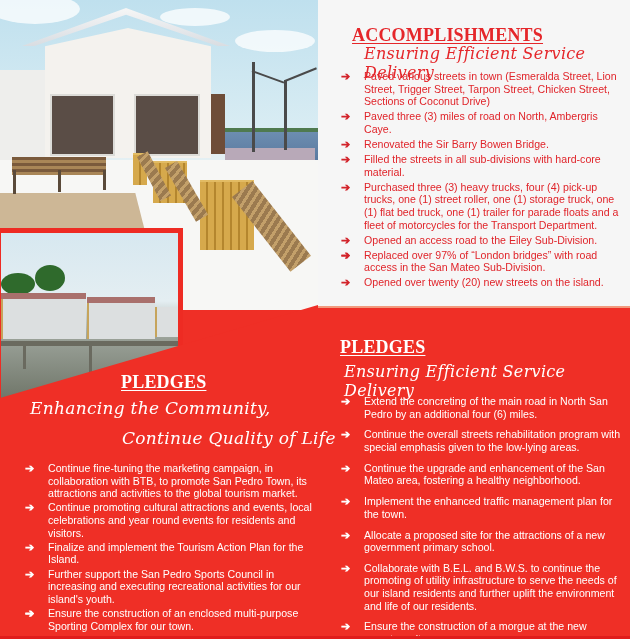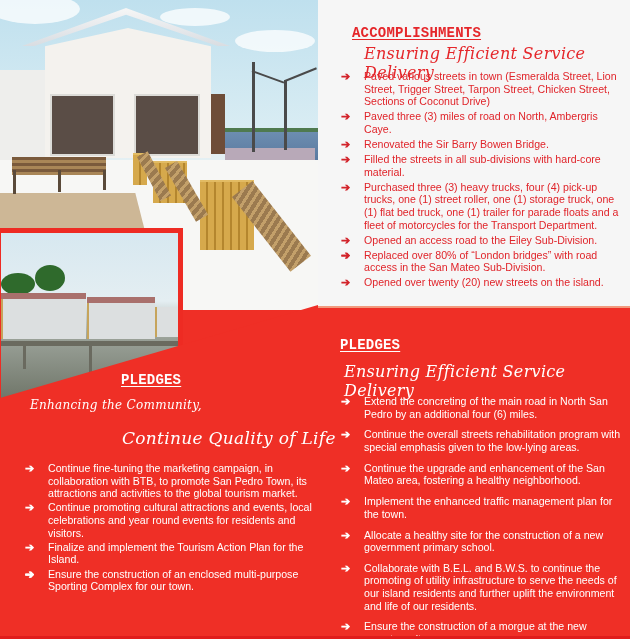--- a/index.html
+++ b/index.html
@@ -55,21 +55,21 @@
 
     
     .accomp-panel {
       position: absolute; left: 318px; top: 0; width: 312px; height: 306px;
       background: #f6f6f6;
     }
     .accomp-panel::after {
       content: ""; position: absolute; left: 0; right: 0; bottom: -2px; height: 2px; background: #f19a7e;
     }
     .section-title {
-      font-family: Liberation Mono, monospace; font-weight: bold; font-size: 14px;
+      font-family: Liberation Serif, serif; font-weight: bold; font-size: 18px;
       text-decoration: underline; text-underline-offset: 2px; letter-spacing: 0.2px;
     }
     .script {
       font-family: "DejaVu Serif", serif; font-style: italic; letter-spacing: 0.3px;
     }
     .accomp-title { position: absolute; left: 34px; top: 25px; color: #e5262a; }
     .accomp-script { position: absolute; left: 46px; top: 44px; color: #e5262a; font-size: 16px; }
 
     .bullets { list-style: none; position: absolute; }
     .bullets li { position: relative; padding-left: 26px; line-height: 12.6px; font-size: 10.6px; }
@@ -79,21 +79,21 @@
     .accomp-list li .arrow { color: #d2232a; }
 
     
     .pledge-r-title { position: absolute; left: 340px; top: 337px; color: #ffffff; }
     .pledge-r-script { position: absolute; left: 344px; top: 362px; color: #ffffff; font-size: 16px; }
     .pledge-r-list { left: 338px; top: 395px; width: 290px; color: #ffffff; }
     .pledge-r-list li { margin-bottom: 8.2px; }
 
     
     .pledge-l-title { position: absolute; left: 121px; top: 372px; color: #ffffff; }
-    .pledge-l-script1 { position: absolute; left: 30px; top: 398px; color: #ffffff; font-size: 12px; }
+    .pledge-l-script1 { position: absolute; left: 30px; top: 398px; color: #ffffff; font-size: 17px; }
     .pledge-l-script2 { position: absolute; left: 122px; top: 428px; color: #ffffff; font-size: 17px; }
     .pledge-l-list { left: 22px; top: 462px; width: 300px; color: #ffffff; }
     .pledge-l-list li { margin-bottom: 1.6px; }
 
     .bottom-band { position: absolute; left: 0; top: 636px; width: 630px; height: 3px; background: #e01d1c; }
   </style>
 </head>
 <body>
 
 <div class="photo-top">
@@ -146,42 +146,42 @@
   <div class="section-title accomp-title">ACCOMPLISHMENTS</div>
   <div class="script accomp-script">Ensuring Efficient Service Delivery</div>
   <ul class="bullets accomp-list">
     <li><span class="arrow">➔</span><span>Paved various streets in town (Esmeralda Street, Lion Street, Trigger Street, Tarpon Street, Chicken Street, Sections of Coconut Drive)</span></li>
     <li><span class="arrow">➔</span><span>Paved three (3) miles of road on North, Ambergris Caye.</span></li>
     <li><span class="arrow">➔</span><span>Renovated the Sir Barry Bowen Bridge.</span></li>
     <li><span class="arrow">➔</span><span>Filled the streets in all sub-divisions with hard-core material.</span></li>
     <li><span class="arrow">➔</span><span>Purchased three (3) heavy trucks, four (4) pick-up trucks, one (1) street roller, one (1) storage truck, one (1) flat bed truck, one (1) trailer for parade floats and a fleet of motorcycles for the Transport Department.</span></li>
     <li><span class="arrow">➔</span><span>Opened an access road to the Eiley Sub-Division.</span></li>
     <li><span class="arrow">➔</span></li>
-    <li><span class="arrow">➔</span><span>Replaced over 80% of  “London bridges” with road access in the San Mateo Sub-Division.</span></li>
+    <li><span class="arrow">➔</span><span>Replaced over 97% of  “London bridges” with road access in the San Mateo Sub-Division.</span></li>
     <li><span class="arrow">➔</span><span>Opened over twenty (20) new streets on the island.</span></li>
   </ul>
 </div>
 
 <div class="section-title pledge-r-title">PLEDGES</div>
 <div class="script pledge-r-script">Ensuring Efficient Service Delivery</div>
 <ul class="bullets pledge-r-list">
   <li><span class="arrow">➔</span><span>Extend the concreting of the main road in North San Pedro by an additional four (6) miles.</span></li>
   <li><span class="arrow">➔</span><span>Continue the overall streets rehabilitation program with special emphasis given to the low-lying areas.</span></li>
   <li><span class="arrow">➔</span><span>Continue the upgrade and enhancement of the San Mateo area, fostering a healthy neighborhood.</span></li>
   <li><span class="arrow">➔</span><span>Implement the enhanced traffic management plan for the town.</span></li>
-  <li><span class="arrow">➔</span><span>Allocate a healthy site for the construction of a new government primary school.</span></li>
+  <li><span class="arrow">➔</span><span>Allocate a proposed site for the attractions of a new government primary school.</span></li>
   <li><span class="arrow">➔</span><span>Collaborate with B.E.L. and B.W.S. to continue the promoting of utility infrastructure to serve the needs of our island residents and further uplift the environment and life of our residents.</span></li>
   <li><span class="arrow">➔</span><span>Ensure the construction of a morgue at the new cemetery site.</span></li>
 </ul>
 
 <div class="section-title pledge-l-title">PLEDGES</div>
 <div class="script pledge-l-script1">Enhancing the Community,</div>
 <div class="script pledge-l-script2">Continue Quality of Life</div>
 <ul class="bullets pledge-l-list">
   <li><span class="arrow">➔</span><span>Continue fine-tuning the marketing campaign, in collaboration with BTB, to promote San Pedro Town, its attractions and activities to the global tourism market.</span></li>
   <li><span class="arrow">➔</span><span>Continue promoting cultural attractions and events, local celebrations and year round events for residents and visitors.</span></li>
   <li><span class="arrow">➔</span><span>Finalize and implement the Tourism Action Plan for the Island.</span></li>
-  <li><span class="arrow">➔</span></li>
+  <li><span class="arrow">➔</span><span>Further support the San Pedro Sports Council in increasing and executing recreational activities for our island's youth.</span></li>
   <li><span class="arrow">➔</span></li>
   <li><span class="arrow">➔</span><span>Ensure the construction of an enclosed multi-purpose Sporting Complex for our town.</span></li>
 </ul>
 
 <div class="bottom-band"></div>
 
 </body></html>

